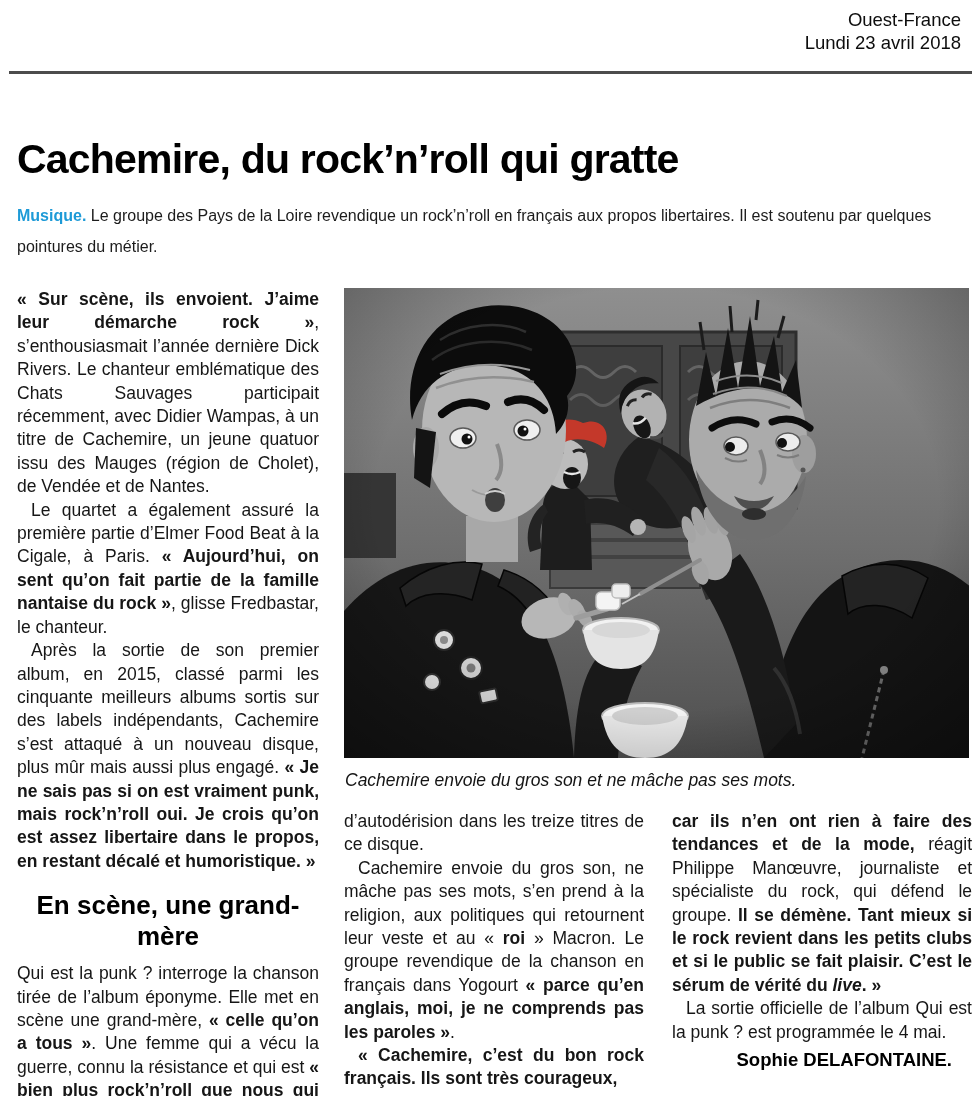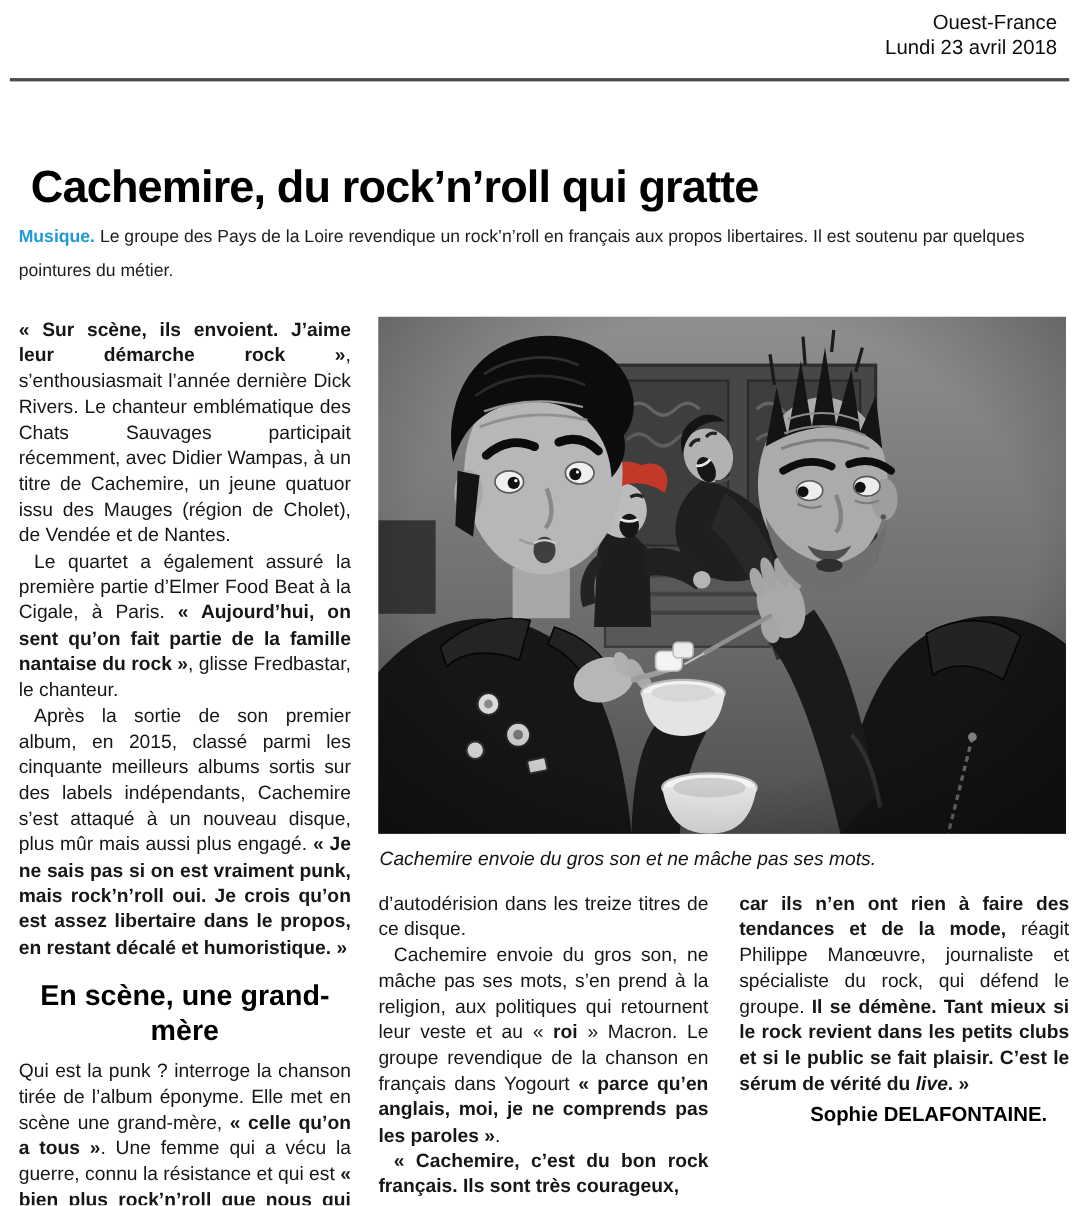--- a/index.html
+++ b/index.html
@@ -13,21 +13,21 @@
     overflow:hidden;
   }
   .masthead{
     position:absolute;top:8px;right:11px;
     text-align:right;font-size:18.5px;line-height:23px;color:#0d0d0d;
   }
   .rule{
     position:absolute;top:71px;left:2px;width:975px;height:3px;background:#4c4c4c;
   }
   .headline{
-    position:absolute;top:136px;left:10px;margin:11px;
+    position:absolute;top:136px;left:10px;margin:0;
     font-size:41px;line-height:46px;font-weight:700;color:#000;
     letter-spacing:-0.8px;white-space:nowrap;
   }
   .standfirst{
     position:absolute;top:201px;left:10px;width:954px;margin:0;
     font-size:16px;line-height:30.5px;color:#1c1c1c;font-weight:400;
   }
   .kicker{font-weight:700;}
   .article-body{
     position:absolute;top:288px;left:10px;width:959px;
@@ -252,19 +252,20 @@
       <p class="photo-caption">Cachemire envoie du gros son et ne mâche pas ses mots.</p>
 
       <div class="cols-23">
         <div class="col-2">
             <p class="para"><span>d’autodérision dans les treize titres de ce disque.</span></p>
             <p class="para indent"><span>Cachemire envoie du gros son, ne mâche pas ses mots, s’en prend à la religion, aux politiques qui retournent leur veste et au « </span><span class="seg-b">roi</span><span> » Macron. Le groupe revendique de la chanson en français dans </span><span class="seg-i">Yogourt</span><span> </span><span class="seg-b">« parce qu’en anglais, moi, je ne comprends pas les paroles »</span><span>.</span></p>
             <p class="para indent"><span class="seg-b">« Cachemire, c’est du bon rock français. Ils sont très courageux,</span></p>
           </div>
         <div class="col-3">
             <p class="para"><span class="seg-b">car ils n’en ont rien à faire des tendances et de la mode, </span><span>réagit Philippe Manœuvre, journaliste et spécialiste du rock, qui défend le groupe. </span><span class="seg-b">Il se démène. Tant mieux si le rock revient dans les petits clubs et si le public se fait plaisir. C’est le sérum de vérité du </span><span class="seg-bi">live</span><span class="seg-b">. »</span></p>
+            <p class="para indent"><span>La sortie officielle de l’album </span><span class="seg-i">Qui est la punk ?</span><span> est programmée le 4 mai.</span></p>
             <p class="byline">Sophie DELAFONTAINE.</p>
           </div>
       </div>
 
     </div>
   </div>
 </div>
 
 </body></html>

